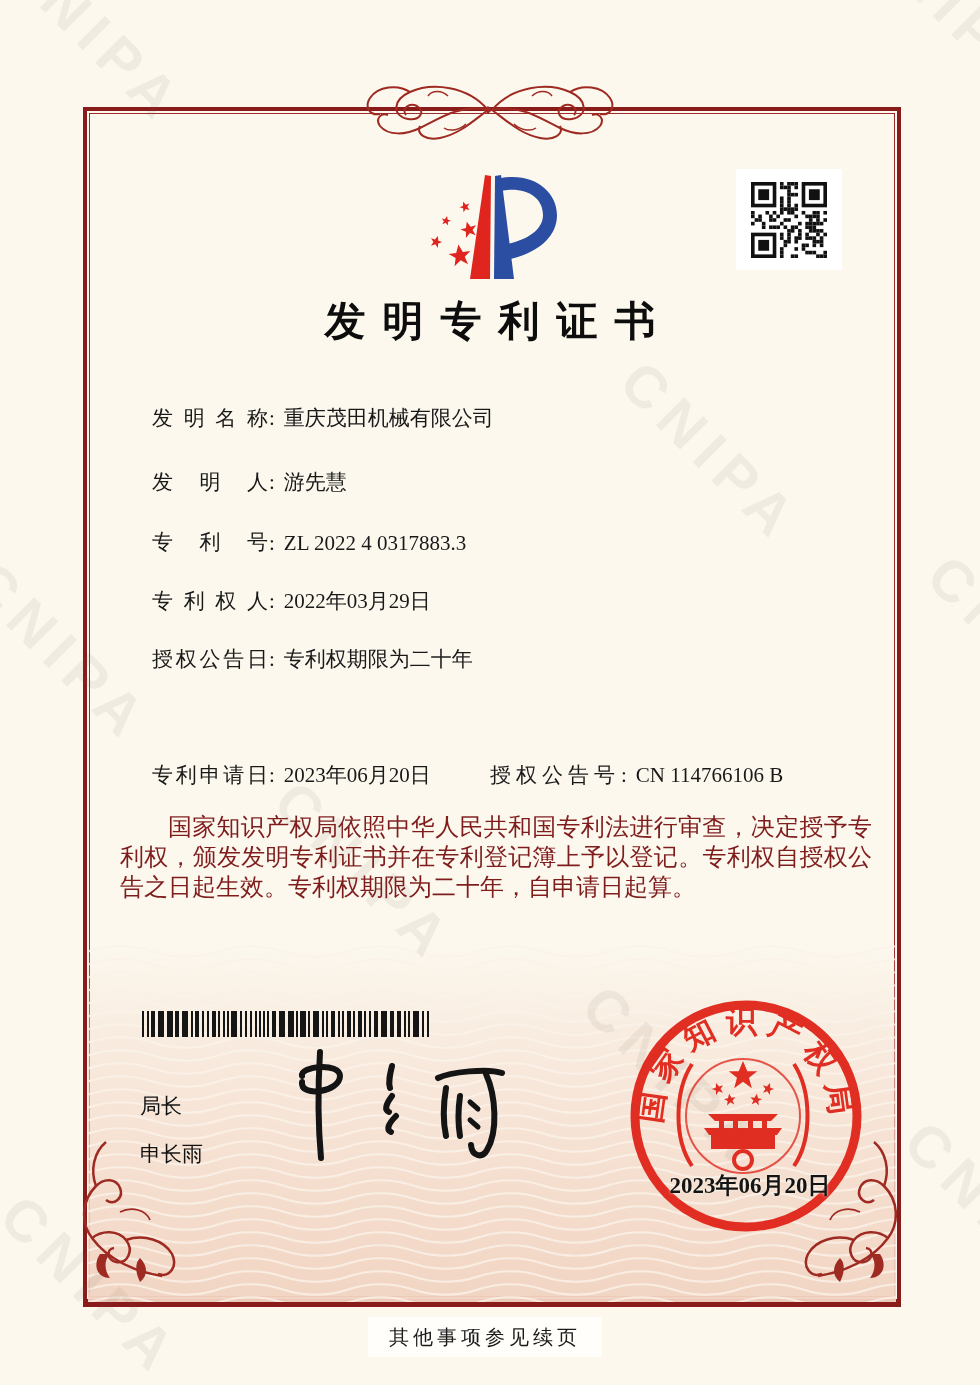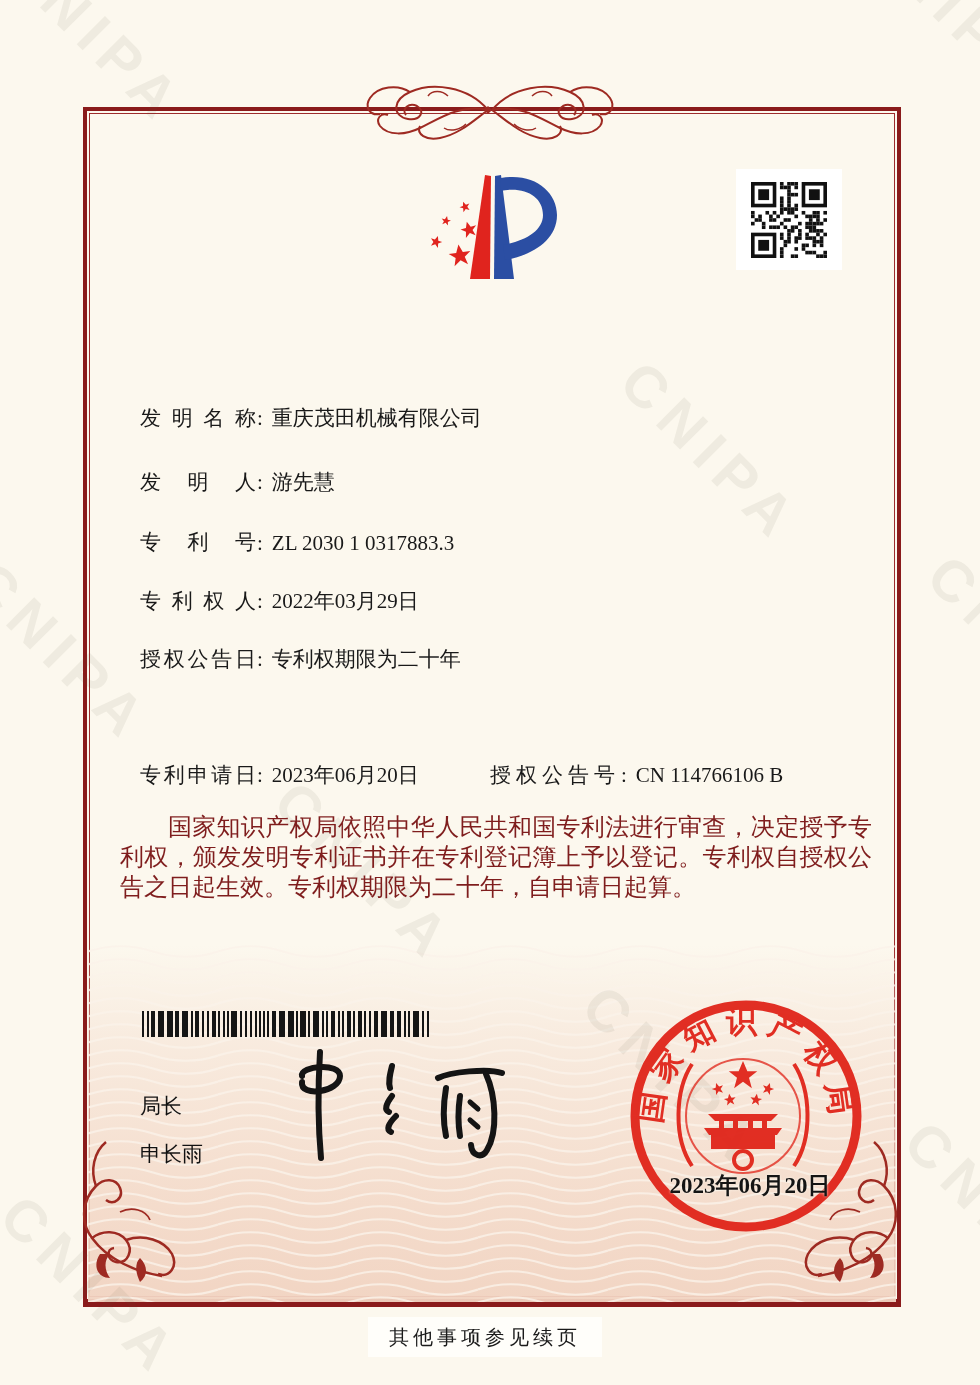--- a/index.html
+++ b/index.html
@@ -26,21 +26,21 @@
   .certno{position:absolute;left:127px;top:173px;font-size:20px;letter-spacing:3px;color:#1c1c1c;z-index:5;}
 
   .logo{position:absolute;left:413px;top:163px;width:152px;height:132px;z-index:5;}
   .qr{position:absolute;left:736px;top:169px;width:106px;height:101px;background:#fff;z-index:5;
       display:flex;align-items:center;justify-content:center;}
 
   .title{position:absolute;left:0;right:0;top:294px;text-align:center;font-size:41px;font-weight:bold;
          letter-spacing:17px;color:#0d0d0d;z-index:5;text-indent:17px;}
 
   .row{position:absolute;left:140px;font-size:21px;color:#191919;z-index:5;white-space:nowrap;}
-  .lbl{display:inline-block;width:116px;text-align:justify;text-align-last:justify;vertical-align:bottom;}
+  .lbl{display:inline-block;width:116px;text-align:justify;text-align-last:justify;vertical-align:bottom;margin-left:12px;}
   .colon{margin:0 9px 0 1px;}
   .lbl2{letter-spacing:5px;}
   .pair2{position:absolute;left:350px;top:0;}
 
   .paras{position:absolute;left:120px;top:812px;width:752px;z-index:5;font-size:24px;line-height:30px;
          color:#7f1d1d;text-align:justify;}
   .paras p{margin:0 0 14px 0;text-indent:2em;}
 
   .barcode{position:absolute;left:142px;top:1011px;width:287px;height:26px;z-index:5;display:flex;align-items:stretch;}
   .barcode div{height:100%;}
@@ -268,29 +268,30 @@
         <rect x="2" y="2" width="3" height="3" fill="#111"></rect>
         <rect x="14" y="0" width="7" height="7" fill="#111"></rect>
         <rect x="15" y="1" width="5" height="5" fill="#fff"></rect>
         <rect x="16" y="2" width="3" height="3" fill="#111"></rect>
         <rect x="0" y="14" width="7" height="7" fill="#111"></rect>
         <rect x="1" y="15" width="5" height="5" fill="#fff"></rect>
         <rect x="2" y="16" width="3" height="3" fill="#111"></rect>
       </svg>
   </div>
 
+  <div class="title">发明专利证书</div>
 
   <div class="row" style="top:404px">
     <span class="lbl">发明名称</span><span class="colon">:</span><span class="val">重庆茂田机械有限公司</span>
   </div>
   <div class="row" style="top:468px">
     <span class="lbl">发明人</span><span class="colon">:</span><span class="val">游先慧</span>
   </div>
   <div class="row" style="top:528px">
-    <span class="lbl">专利号</span><span class="colon">:</span><span class="val">ZL 2030 1 0317883.3</span>
+    <span class="lbl">专利号</span><span class="colon">:</span><span class="val">ZL 2022 4 0317883.3</span>
   </div>
   <div class="row" style="top:587px">
     <span class="lbl">专利权人</span><span class="colon">:</span><span class="val">2022年03月29日</span>
   </div>
   <div class="row" style="top:645px">
     <span class="lbl">授权公告日</span><span class="colon">:</span><span class="val">专利权期限为二十年</span>
   </div>
   <div class="row" style="top:761px">
     <span class="lbl">专利申请日</span><span class="colon">:</span><span class="val">2023年06月20日</span>
     <span class="pair2">

